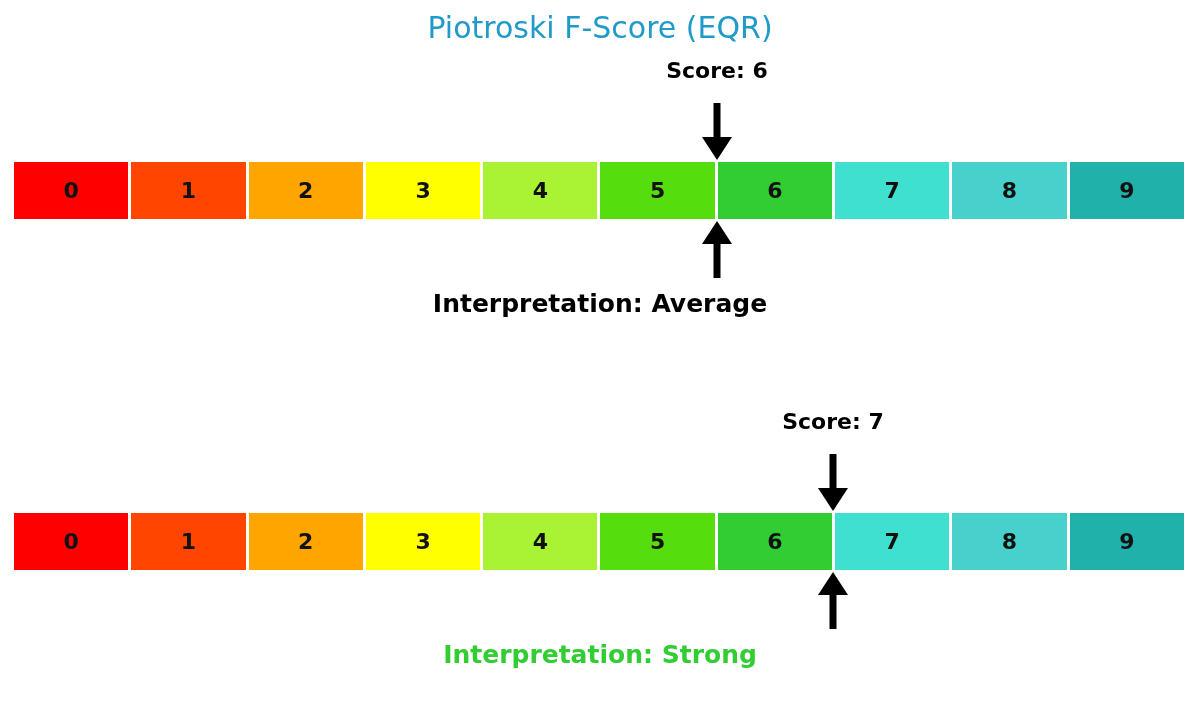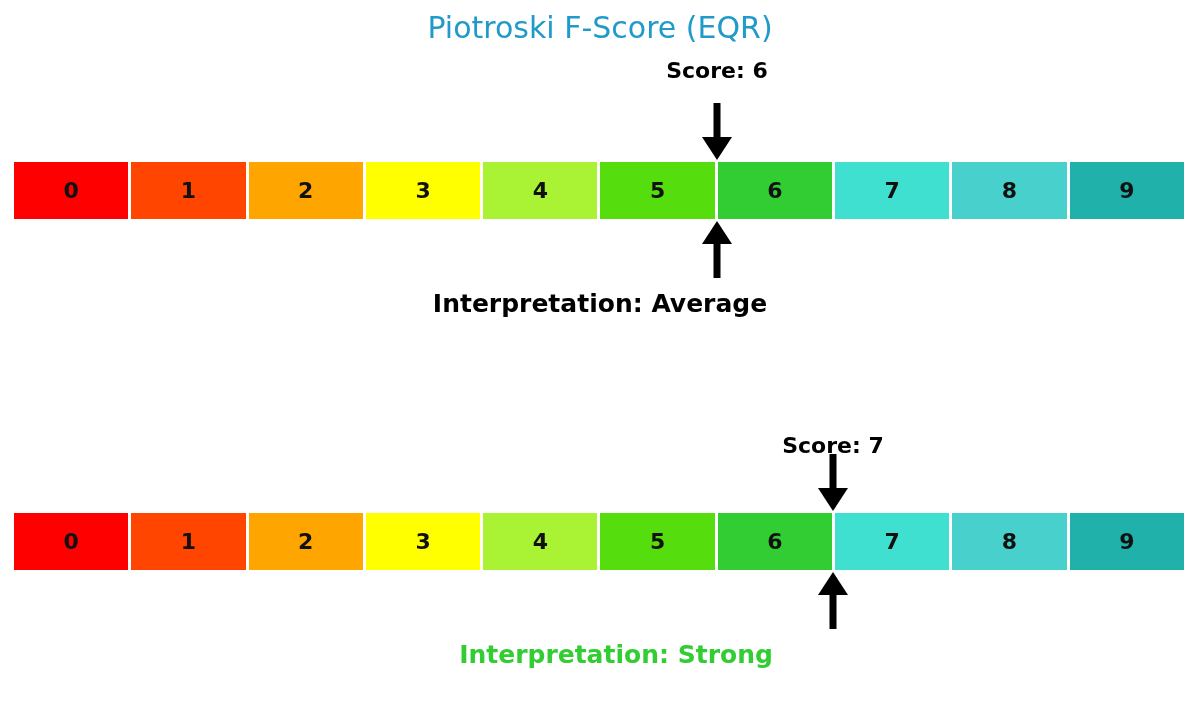--- a/index.html
+++ b/index.html
@@ -98,21 +98,21 @@
   </div>
 </div>
     <svg class="arrow arrow-up" viewBox="0 0 30 57" xmlns="http://www.w3.org/2000/svg" style="left: 702px; fill: rgb(0, 0, 0);">
       <polygon points="0,23 30,23 15,0"></polygon>
       <rect x="11.5" y="21" width="7" height="36"></rect>
     </svg>
     <div class="interpretation-label" style="color: rgb(0, 0, 0);">Interpretation: Average</div>
   </div>
 
   <div class="chart" style="top: 351px;">
-    <div class="score-label" style="left: 833px; margin-top: 24px;">Score: 7</div>
+    <div class="score-label" style="left: 833px;">Score: 7</div>
     <svg class="arrow arrow-down" viewBox="0 0 30 57" xmlns="http://www.w3.org/2000/svg" style="left: 818px; fill: rgb(0, 0, 0);">
       <rect x="11.5" y="0" width="7" height="37"></rect>
       <polygon points="0,34 30,34 15,57"></polygon>
     </svg>
     <div class="scale-bar">
   <div class="scale-segment" style="background: rgb(255, 0, 0);">
     <span>0</span>
   </div>
 
   <div class="scale-segment" style="background: rgb(255, 69, 0);">
@@ -148,15 +148,15 @@
   </div>
 
   <div class="scale-segment" style="background: rgb(32, 178, 170);">
     <span>9</span>
   </div>
 </div>
     <svg class="arrow arrow-up" viewBox="0 0 30 57" xmlns="http://www.w3.org/2000/svg" style="left: 818px; fill: rgb(0, 0, 0);">
       <polygon points="0,23 30,23 15,0"></polygon>
       <rect x="11.5" y="21" width="7" height="36"></rect>
     </svg>
-    <div class="interpretation-label" style="color: rgb(50, 205, 50); margin-left: 16px;">Interpretation: Strong</div>
+    <div class="interpretation-label" style="color: rgb(50, 205, 50);">Interpretation: Strong</div>
   </div>
 </div>
 
 </body></html>

